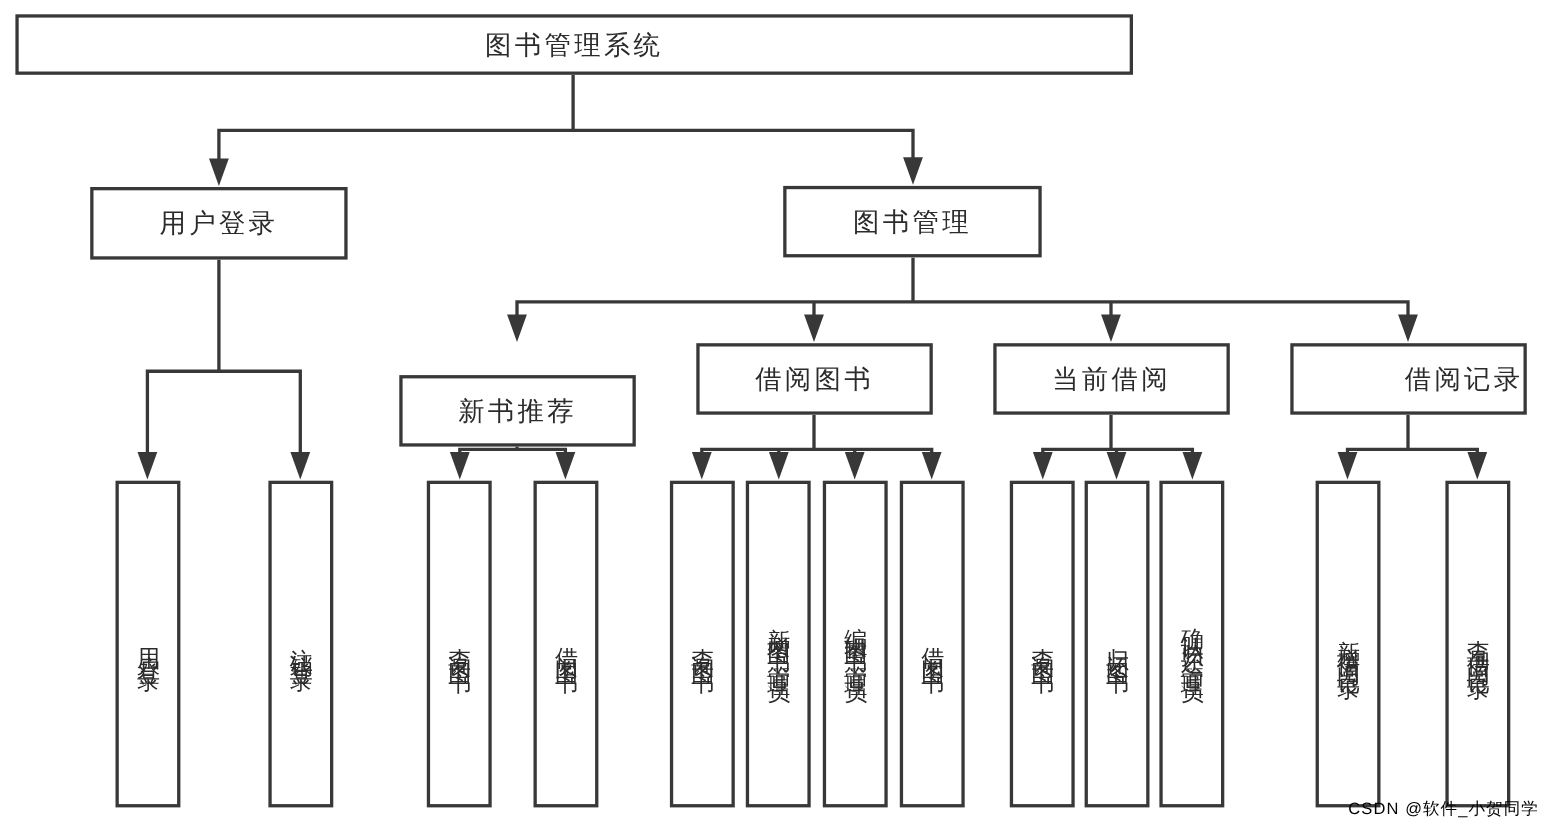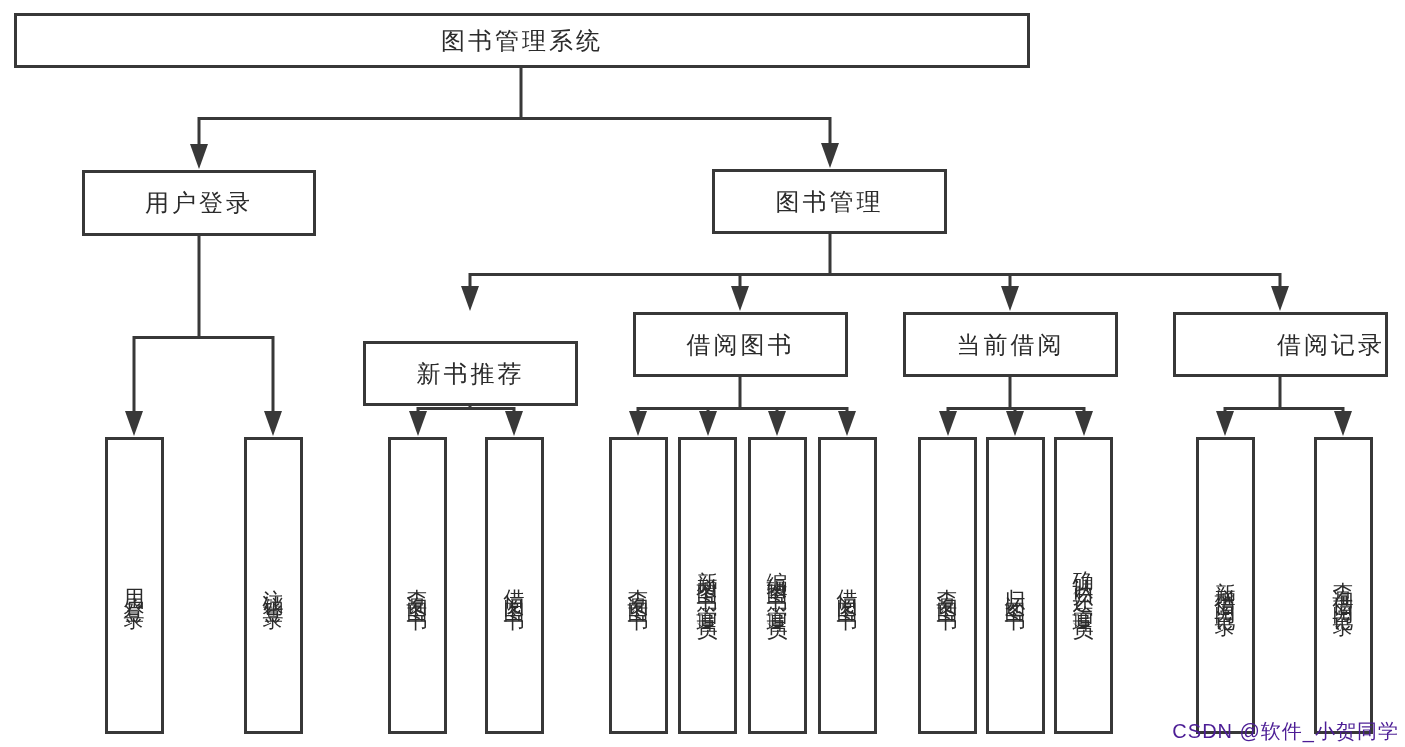--- a/index.html
+++ b/index.html
@@ -36,22 +36,22 @@
     writing-mode: vertical-rl;
     text-orientation: mixed;
     font-size: 21px;
     letter-spacing: 7px;
     line-height: 1;
   }
   .watermark {
     position: absolute;
     right: 6px;
     bottom: 2px;
-    font-size: 20px;
-    color: #4c1d95;
+    font-size: 15px;
+    color: #000000;
     letter-spacing: 1px;
     white-space: nowrap;
   }
 </style>
 </head>
 <body>
 
 <div class="canvas">
 
   <svg class="connectors" viewBox="0 0 1405 747" xmlns="http://www.w3.org/2000/svg">

